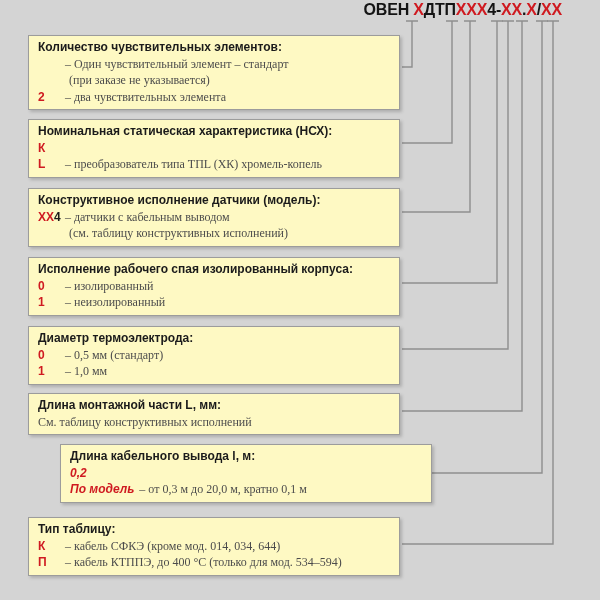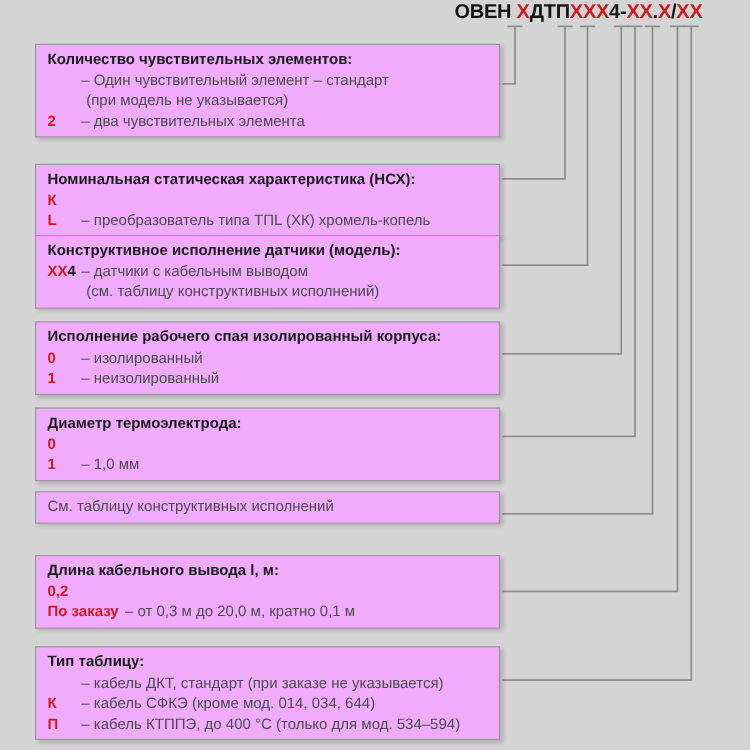--- a/index.html
+++ b/index.html
@@ -15,35 +15,35 @@
     position:absolute;top:1px;right:38px;
     font-size:16px;font-weight:bold;color:#141414;
     letter-spacing:-0.2px;white-space:pre;z-index:3;
   }
   .title .red{color:#cf1a20;}
   svg.connectors{
     position:absolute;left:0;top:0;width:600px;height:600px;z-index:1;
   }
   .box{
     position:absolute;left:28px;width:372px;
-    background:#f0abfc;
+    background:#fef9c3;
     border:1px solid #9c9c9c;
     box-shadow:2px 2px 3px rgba(0,0,0,0.18);
     box-sizing:border-box;
     padding:3px 9px 4px 9px;
     font-size:12px;line-height:16.5px;color:#4c4c4c;
     z-index:2;
   }
   .box .header{font-weight:bold;color:#1b1b1b;white-space:nowrap;}
   .row{display:flex;}
   .code{color:#cf1a20;font-weight:bold;flex:0 0 27px;white-space:nowrap;}
-  .row.inline-code .code{flex:0 0 auto;margin-right:5px;}
+  .row.inline-code .code{flex:0 0 auto;margin-right:5px;font-style:italic;}
   .code .suffix{color:#1b1b1b;}
   .lines{min-width:0;}
-  .lines div{white-space:nowrap;}
+  .lines div{white-space:nowrap;font-family:Liberation Serif, serif;}
   .lines div.cont{padding-left:4px;}
 </style>
 </head>
 <body>
 
 <div class="canvas">
   <div class="title" id="title"><span>ОВЕН </span><span class="red">Х</span><span>ДТП</span><span class="red">ХХХ</span><span>4-</span><span class="red">ХХ</span><span>.</span><span class="red">Х</span><span>/</span><span class="red">ХХ</span></div>
   <svg class="connectors" id="connectors" viewBox="0 0 600 600" xmlns="http://www.w3.org/2000/svg">
       <path d="M 406 21 H 418 M 412 21 V 67 H 402" fill="none" stroke="#8e8e8e" stroke-width="1.4"></path>
       <path d="M 446 21 H 458 M 452 21 V 143 H 402" fill="none" stroke="#8e8e8e" stroke-width="1.4"></path>
@@ -54,31 +54,31 @@
       <path d="M 536 21 H 548 M 542 21 V 473 H 402" fill="none" stroke="#8e8e8e" stroke-width="1.4"></path>
       <path d="M 547 21 H 559 M 553 21 V 544 H 402" fill="none" stroke="#8e8e8e" stroke-width="1.4"></path>
     </svg>
   <div id="boxes">
       <div class="box" style="top: 35px;">
         <div class="header">Количество чувствительных элементов:</div>
         <div class="row">
           <span class="code"></span>
           <div class="lines">
             <div>– Один чувствительный элемент – стандарт</div>
-            <div class="cont">(при модель не указывается)</div>
+            <div class="cont">(при заказе не указывается)</div>
           </div>
         </div>
         <div class="row">
           <span class="code">2</span>
           <div class="lines">
             <div>– два чувствительных элемента</div>
           </div>
         </div>
       </div>
-      <div class="box" style="top: 131px;">
+      <div class="box" style="top: 119px;">
         <div class="header">Номинальная статическая характеристика (НСХ):</div>
         <div class="row">
           <span class="code">К</span>
         </div>
         <div class="row">
           <span class="code">L</span>
           <div class="lines">
             <div>– преобразователь типа ТПL (ХК) хромель-копель</div>
           </div>
         </div>
@@ -105,54 +105,55 @@
           <span class="code">1</span>
           <div class="lines">
             <div>– неизолированный</div>
           </div>
         </div>
       </div>
       <div class="box" style="top: 326px;">
         <div class="header">Диаметр термоэлектрода:</div>
         <div class="row">
           <span class="code">0</span>
+          <div class="lines">
+            <div>– 0,5 мм (стандарт)</div>
+          </div>
         </div>
         <div class="row">
           <span class="code">1</span>
           <div class="lines">
             <div>– 1,0 мм</div>
           </div>
         </div>
       </div>
       <div class="box" style="top: 393px;">
+        <div class="header">Длина монтажной части L, мм:</div>
         <div class="row">
           <div class="lines">
             <div>См. таблицу конструктивных исполнений</div>
           </div>
         </div>
       </div>
-      <div class="box" style="top: 444px;">
+      <div class="box" style="top: 444px; margin-left: 32px;">
         <div class="header">Длина кабельного вывода l, м:</div>
         <div class="row inline-code">
           <span class="code">0,2</span>
         </div>
         <div class="row inline-code">
-          <span class="code">По заказу</span>
+          <span class="code">По модель</span>
           <div class="lines">
             <div>– от 0,3 м до 20,0 м, кратно 0,1 м</div>
           </div>
         </div>
       </div>
       <div class="box" style="top: 517px;">
         <div class="header">Тип таблицу:</div>
         <div class="row">
           <span class="code"></span>
-          <div class="lines">
-            <div>– кабель ДКТ, стандарт (при заказе не указывается)</div>
-          </div>
         </div>
         <div class="row">
           <span class="code">К</span>
           <div class="lines">
             <div>– кабель СФКЭ (кроме мод. 014, 034, 644)</div>
           </div>
         </div>
         <div class="row">
           <span class="code">П</span>
           <div class="lines">

